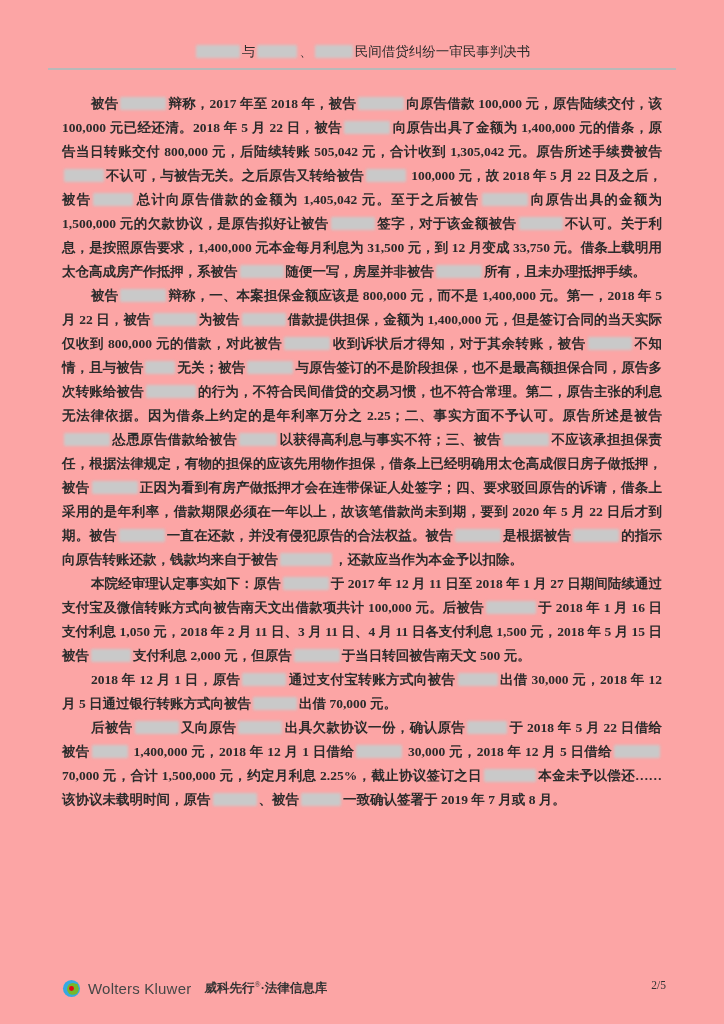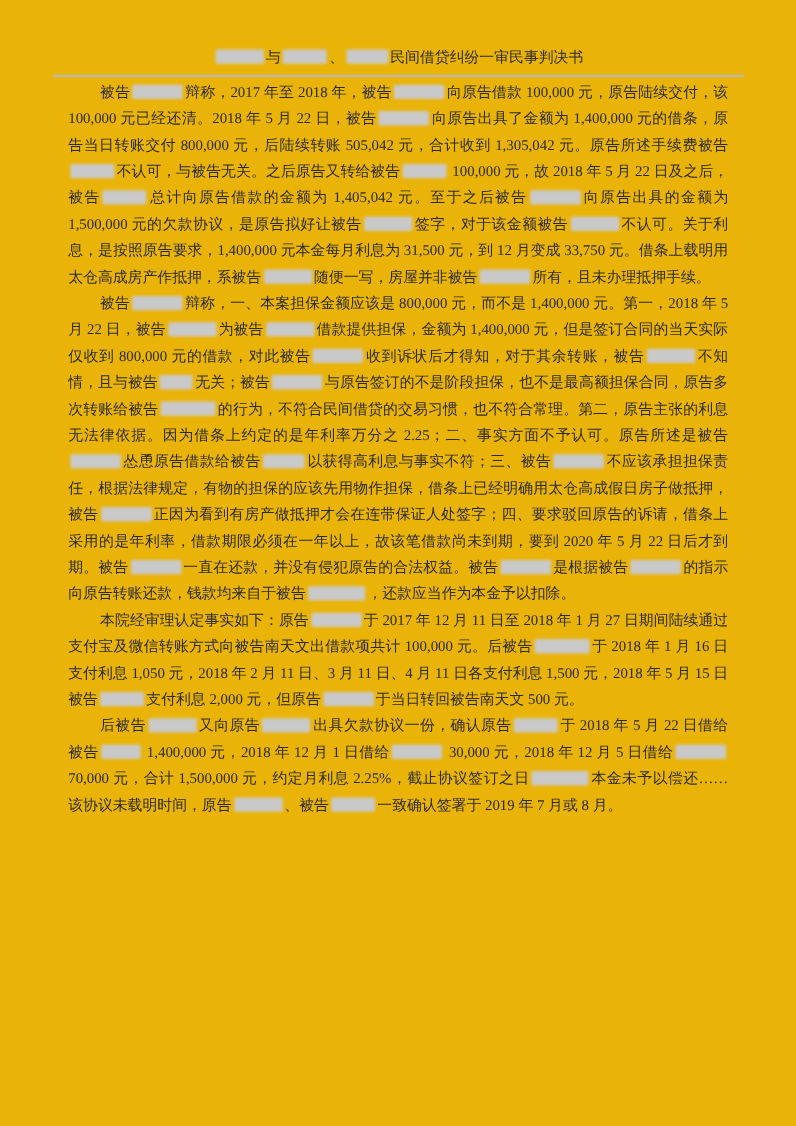--- a/index.html
+++ b/index.html
@@ -1,42 +1,43 @@
 <!DOCTYPE html>
 <html><head>
 <meta charset="utf-8">
 <style>
   html,body{margin:0;padding:0;background:#fff;}
   .page{
     position:relative;
     width:724px;height:1024px;
-    background:#eab308;
+    background:#fca5a5;
     font-family:"Liberation Serif","DejaVu Serif",serif;
     color:#2b2b2b;
     overflow:hidden;
   }
   .doc-header{
     position:absolute;top:42px;left:48px;width:628px;
     text-align:center;
   }
   .doc-title{
     font-size:13.5px;
     line-height:20px;
     color:#2b2b2b;
     white-space:nowrap;
   }
   .header-rule{
     position:absolute;top:68px;left:48px;width:628px;height:2px;
     background:#b9b9b9;border:none;margin:0;
   }
   .doc-body{
-    position:absolute;top:72px;left:62px;width:600px;
+    position:absolute;top:92px;left:62px;width:600px;
     font-size:13.5px;
     line-height:24px;
     text-align:justify;
+    font-weight:bold;
   }
   .doc-body p{
     margin:0;
     text-indent:2.15em;
   }
   .redact{
     display:inline-block;
     height:13px;
     background:#c9c9c9;
     border-radius:1px;
@@ -71,17 +72,32 @@
   <div class="doc-header">
     <div class="doc-title"><span class="redact" style="width: 44px;"></span>与<span class="redact" style="width: 40px;"></span>、<span class="redact" style="width: 38px;"></span>民间借贷纠纷一审民事判决书</div>
   </div>
 
   <hr class="header-rule">
 
   <div class="doc-body">
       <p>被告<span class="redact" style="width: 46px;"></span>辩称，2017 年至 2018 年，被告<span class="redact" style="width: 46px;"></span>向原告借款 100,000 元，原告陆续交付，该 100,000 元已经还清。2018 年 5 月 22 日，被告<span class="redact" style="width: 46px;"></span>向原告出具了金额为 1,400,000 元的借条，原告当日转账交付 800,000 元，后陆续转账 505,042 元，合计收到 1,305,042 元。原告所述手续费被告<span class="redact" style="width: 40px;"></span>不认可，与被告无关。之后原告又转给被告<span class="redact" style="width: 40px;"></span> 100,000 元，故 2018 年 5 月 22 日及之后，被告<span class="redact" style="width: 40px;"></span>总计向原告借款的金额为 1,405,042 元。至于之后被告<span class="redact" style="width: 46px;"></span>向原告出具的金额为 1,500,000 元的欠款协议，是原告拟好让被告<span class="redact" style="width: 44px;"></span>签字，对于该金额被告<span class="redact" style="width: 44px;"></span>不认可。关于利息，是按照原告要求，1,400,000 元本金每月利息为 31,500 元，到 12 月变成 33,750 元。借条上载明用太仓高成房产作抵押，系被告<span class="redact" style="width: 44px;"></span>随便一写，房屋并非被告<span class="redact" style="width: 46px;"></span>所有，且未办理抵押手续。</p>
       <p>被告<span class="redact" style="width: 46px;"></span>辩称，一、本案担保金额应该是 800,000 元，而不是 1,400,000 元。第一，2018 年 5 月 22 日，被告<span class="redact" style="width: 44px;"></span>为被告<span class="redact" style="width: 44px;"></span>借款提供担保，金额为 1,400,000 元，但是签订合同的当天实际仅收到 800,000 元的借款，对此被告<span class="redact" style="width: 46px;"></span>收到诉状后才得知，对于其余转账，被告<span class="redact" style="width: 44px;"></span>不知情，且与被告<span class="redact" style="width: 30px;"></span>无关；被告<span class="redact" style="width: 46px;"></span>与原告签订的不是阶段担保，也不是最高额担保合同，原告多次转账给被告<span class="redact" style="width: 50px;"></span>的行为，不符合民间借贷的交易习惯，也不符合常理。第二，原告主张的利息无法律依据。因为借条上约定的是年利率万分之 2.25；二、事实方面不予认可。原告所述是被告<span class="redact" style="width: 46px;"></span>怂恿原告借款给被告<span class="redact" style="width: 38px;"></span>以获得高利息与事实不符；三、被告<span class="redact" style="width: 46px;"></span>不应该承担担保责任，根据法律规定，有物的担保的应该先用物作担保，借条上已经明确用太仓高成假日房子做抵押，被告<span class="redact" style="width: 46px;"></span>正因为看到有房产做抵押才会在连带保证人处签字；四、要求驳回原告的诉请，借条上采用的是年利率，借款期限必须在一年以上，故该笔借款尚未到期，要到 2020 年 5 月 22 日后才到期。被告<span class="redact" style="width: 46px;"></span>一直在还款，并没有侵犯原告的合法权益。被告<span class="redact" style="width: 46px;"></span>是根据被告<span class="redact" style="width: 46px;"></span>的指示向原告转账还款，钱款均来自于被告<span class="redact" style="width: 52px;"></span>，还款应当作为本金予以扣除。</p>
       <p>本院经审理认定事实如下：原告<span class="redact" style="width: 46px;"></span>于 2017 年 12 月 11 日至 2018 年 1 月 27 日期间陆续通过支付宝及微信转账方式向被告南天文出借款项共计 100,000 元。后被告<span class="redact" style="width: 50px;"></span>于 2018 年 1 月 16 日支付利息 1,050 元，2018 年 2 月 11 日、3 月 11 日、4 月 11 日各支付利息 1,500 元，2018 年 5 月 15 日被告<span class="redact" style="width: 40px;"></span>支付利息 2,000 元，但原告<span class="redact" style="width: 46px;"></span>于当日转回被告南天文 500 元。</p>
+      <p>2018 年 12 月 1 日，原告<span class="redact" style="width: 44px;"></span>通过支付宝转账方式向被告<span class="redact" style="width: 40px;"></span>出借 30,000 元，2018 年 12 月 5 日通过银行转账方式向被告<span class="redact" style="width: 44px;"></span>出借 70,000 元。</p>
       <p>后被告<span class="redact" style="width: 44px;"></span>又向原告<span class="redact" style="width: 44px;"></span>出具欠款协议一份，确认原告<span class="redact" style="width: 40px;"></span>于 2018 年 5 月 22 日借给被告<span class="redact" style="width: 36px;"></span> 1,400,000 元，2018 年 12 月 1 日借给<span class="redact" style="width: 46px;"></span> 30,000 元，2018 年 12 月 5 日借给<span class="redact" style="width: 46px;"></span> 70,000 元，合计 1,500,000 元，约定月利息 2.25%，截止协议签订之日<span class="redact" style="width: 52px;"></span>本金未予以偿还……该协议未载明时间，原告<span class="redact" style="width: 44px;"></span>、被告<span class="redact" style="width: 40px;"></span>一致确认签署于 2019 年 7 月或 8 月。</p>
     </div>
 
+  <div class="doc-footer">
+    <div class="brand-group">
+      <svg class="wk-logo" viewBox="0 0 20 20" aria-hidden="true">
+        <circle cx="10" cy="10" r="9" fill="#36a9e1"></circle>
+        <circle cx="11.5" cy="10.5" r="6.2" fill="#76b82a"></circle>
+        <circle cx="10" cy="10" r="2.6" fill="#e30613"></circle>
+        <circle cx="5" cy="5.5" r="1.3" fill="#36a9e1"></circle>
+        <circle cx="15.5" cy="6" r="1.1" fill="#76b82a"></circle>
+      </svg>
+      <span class="brand-name">Wolters Kluwer</span>
+      <span class="product-name"><span>威科先行</span><sup>®</sup><span>·法律信息库</span></span>
+    </div>
+    <span class="page-number">2/5</span>
+  </div>
 
 </div>
 
 </body></html>

